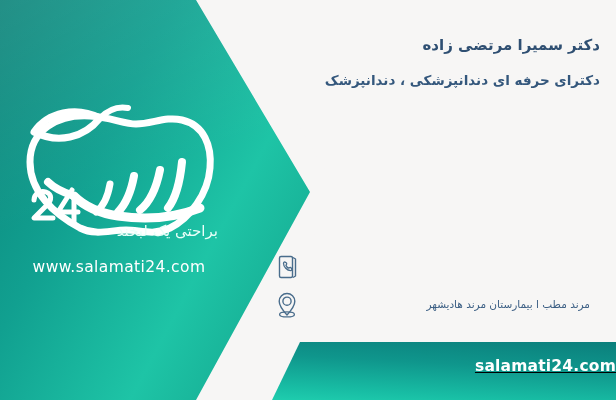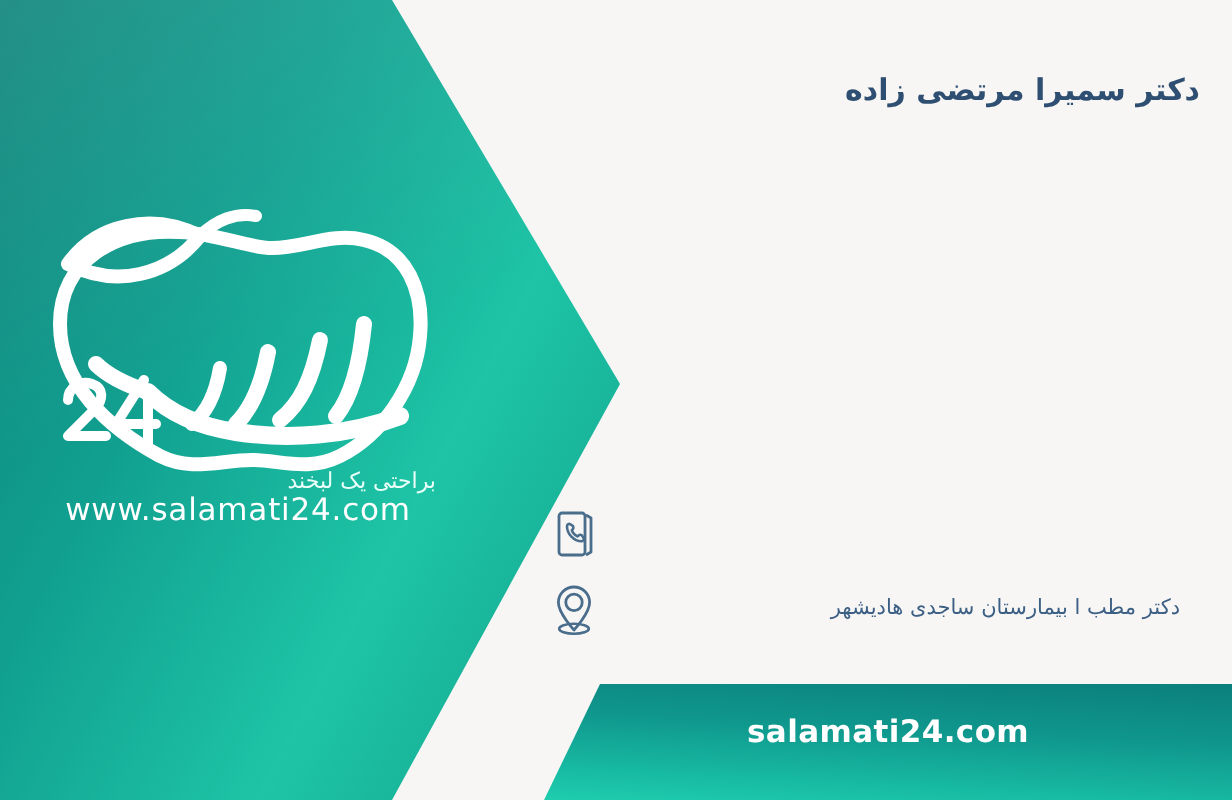--- a/index.html
+++ b/index.html
@@ -78,38 +78,37 @@
     left: 14px;
     top: 96px;
     width: 210px;
     height: 180px;
   }
   .logo svg { display: block; width: 210px; height: 152px; }
 
   .logo-url {
     position: absolute;
     left: 0;
-    top: 150px;
+    top: 162px;
     width: 210px;
     text-align: center;
     color: #ffffff;
     font-size: 15.5px;
     letter-spacing: 0.4px;
     font-family: "DejaVu Sans", "Liberation Sans", sans-serif;
     direction: ltr;
   }
   .logo-tagline {
     position: absolute;
     right: 6px;
     top: 126px;
     color: #eafff9;
-    font-size: 11px;
+    font-size: 15px;
     letter-spacing: 1px;
     direction: rtl;
-    margin-top: 12px;
   }
 
   
   .info {
     position: absolute;
     right: 16px;
     top: 36px;
     width: 330px;
     text-align: right;
     direction: rtl;
@@ -181,21 +180,21 @@
     background: linear-gradient(183deg, #0b7f7c 0%, #0f968c 40%, #18bda4 82%, #1fcdae 100%);
     -webkit-clip-path: polygon(28px 0, 344px 0, 344px 58px, 0 58px);
     clip-path: polygon(28px 0, 344px 0, 344px 58px, 0 58px);
   }
   .footer-inner {
     position: absolute;
     left: 0; top: 0;
     width: 344px; height: 47px;
     display: flex;
     align-items: center;
-    justify-content: center;
+    text-decoration: underline;
   }
   .footer-url {
     color: #ffffff;
     font-size: 15.5px;
     font-weight: bold;
     letter-spacing: 0.2px;
     direction: ltr;
   }
 </style>
 </head>
@@ -233,40 +232,41 @@
         </g>
       </svg>
 
       <div class="logo-tagline">براحتی یک لبخند</div>
       <div class="logo-url">www.salamati24.com</div>
     </div>
   </div>
 
   <div class="info">
     <div class="doc-name">دکتر سمیرا مرتضی زاده</div>
+    <div class="doc-specialty">دکترای حرفه ای دندانپزشکی ، دندانپزشک</div>
   </div>
 
   <div class="contacts">
 
     <div class="contact-row">
       <div class="contact-text"></div>
       <div class="contact-icon">
         <svg width="22" height="26" viewBox="0 0 22 26" xmlns="http://www.w3.org/2000/svg" aria-hidden="true">
           <rect x="3.5" y="2.5" width="13" height="21" rx="1.5" fill="none" stroke="#4a6d8c" stroke-width="1.4"></rect>
           <path d="M17 3.5 L19.5 5 L19.5 22 L17 23.5" fill="none" stroke="#4a6d8c" stroke-width="1.4" stroke-linejoin="round"></path>
           <path d="M7.5 9.2 C7.5 8.3 8.3 7.7 9 8.1 L10.2 8.8 C10.8 9.2 10.8 10 10.4 10.6
                    L9.9 11.2 C10.4 12.5 11.4 13.6 12.7 14.2 L13.3 13.7
                    C13.9 13.2 14.7 13.3 15.1 13.9 L15.8 15.1 C16.2 15.8 15.6 16.6 14.7 16.6
                    C11 16.6 7.5 12.9 7.5 9.2 Z" fill="none" stroke="#4a6d8c" stroke-width="1.3" stroke-linejoin="round"></path>
         </svg>
       </div>
     </div>
 
     <div class="contact-row">
-      <div class="contact-text">دکتر مطب ا بیمارستان ساجدی هادیشهر</div>
+      <div class="contact-text">مرند مطب ا بیمارستان مرند هادیشهر</div>
       <div class="contact-icon">
         <svg width="24" height="28" viewBox="0 0 24 28" xmlns="http://www.w3.org/2000/svg" aria-hidden="true">
           <path d="M12 2.5 C16.3 2.5 19.8 6 19.8 10.3 C19.8 15.6 12 24 12 24
                    C12 24 4.2 15.6 4.2 10.3 C4.2 6 7.7 2.5 12 2.5 Z" fill="none" stroke="#4a6d8c" stroke-width="1.4" stroke-linejoin="round"></path>
           <circle cx="12" cy="10.2" r="4.1" fill="none" stroke="#4a6d8c" stroke-width="1.4"></circle>
           <ellipse cx="12" cy="23.4" rx="7.4" ry="2.5" fill="none" stroke="#4a6d8c" stroke-width="1.3"></ellipse>
         </svg>
       </div>
     </div>
 

